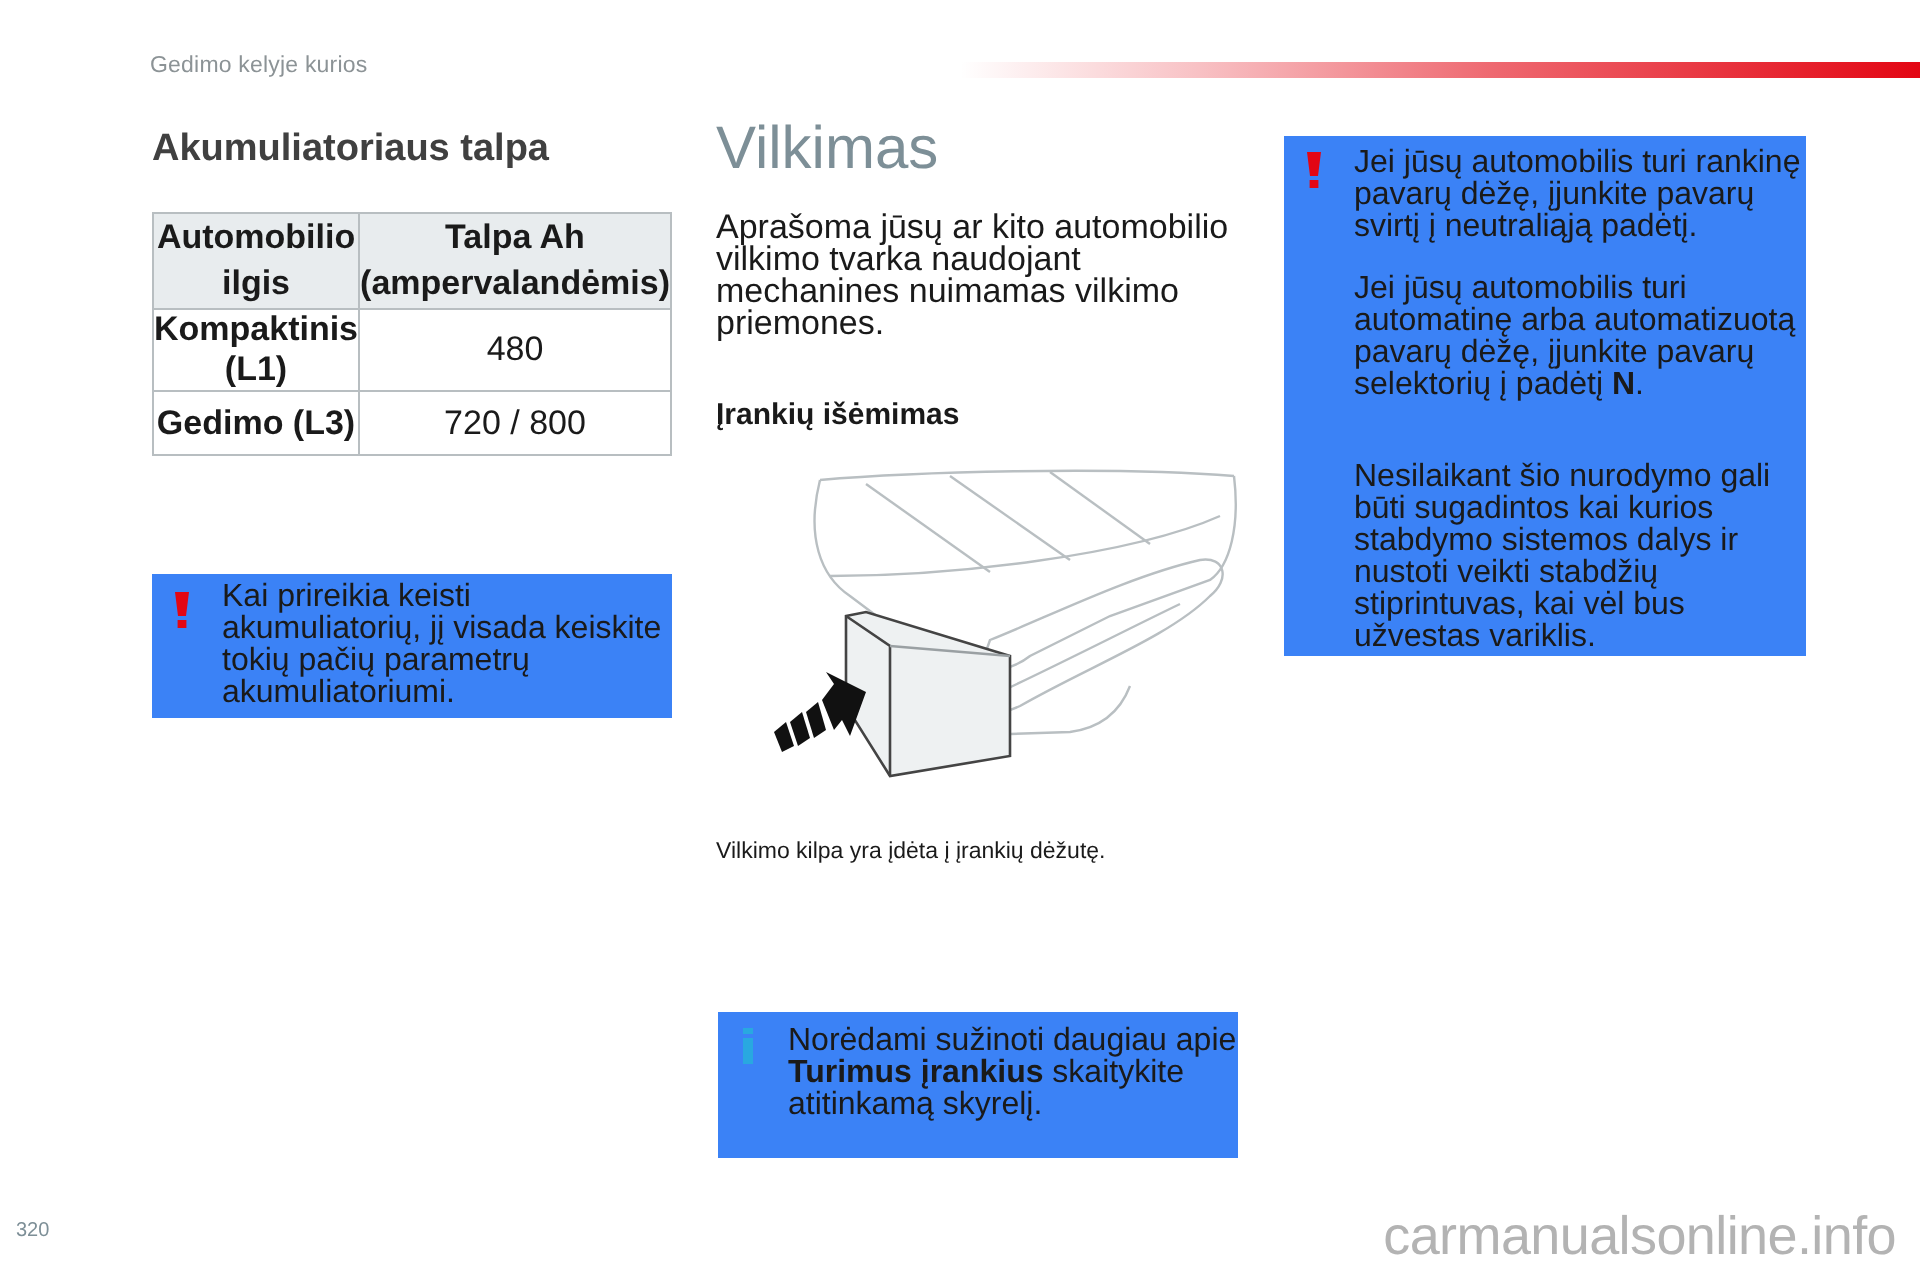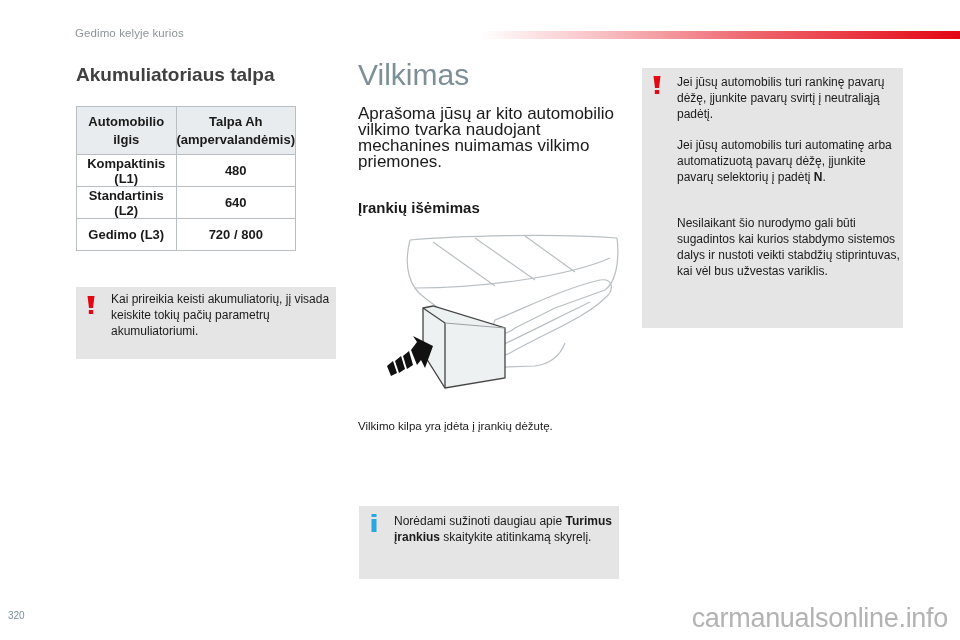--- a/index.html
+++ b/index.html
@@ -15,32 +15,32 @@
     background: linear-gradient(to right, rgba(227,6,19,0) 0%, rgba(227,6,19,0.25) 25%, rgba(227,6,19,0.6) 55%, #e30613 100%);
   }
 
   .h2-left {
     position: absolute; left: 76px; top: 64px;
     font-size: 19px; font-weight: bold; color: #404040;
   }
 
   table.cap {
     position: absolute; left: 76px; top: 106px; width: 220px;
-    border-collapse: collapse; font-size: 13px;
+    border-collapse: collapse; font-size: 17px;
   }
   table.cap th, table.cap td {
     border: 1px solid #b8bec1; text-align: center; vertical-align: middle;
   }
   table.cap th { background: #e8ecee; font-weight: bold; height: 48px; line-height: 1.35; }
-  table.cap td { height: 32px; font-weight: bold; }
+  table.cap td { height: 32px; }
   table.cap td.lbl { font-weight: bold; width: 130px; }
 
   .note {
-    position: absolute; background: #e5e5e5;
-    font-size: 12px; line-height: 16px; color: #1a1a1a;
+    position: absolute; background: #3b82f6;
+    font-size: 16px; line-height: 16px; color: #1a1a1a;
   }
   .note .mark {
     position: absolute; left: 11px; top: 9px; width: 8px; height: 18px;
   }
   .note p { margin-left: 35px; }
 
   .warn-left { left: 76px; top: 287px; width: 260px; height: 72px; padding-top: 4px; }
 
   .h1-mid {
     position: absolute; left: 358px; top: 58px;
@@ -87,24 +87,20 @@
       <tr>
     <th>Automobilio ilgis</th>
     <th>
       <span>Talpa Ah</span><br>
       <span>(ampervalandėmis)</span>
     </th>
   </tr>
   <tr>
     <td class="lbl">Kompaktinis (L1)</td>
     <td>480</td>
-  </tr>
-  <tr>
-    <td class="lbl">Standartinis (L2)</td>
-    <td>640</td>
   </tr>
   <tr>
     <td class="lbl">Gedimo (L3)</td>
     <td>720 / 800</td>
   </tr>
 </tbody>
   </table>
 
 <div class="note warn-left">
   <svg class="mark" viewBox="0 0 8 18">

